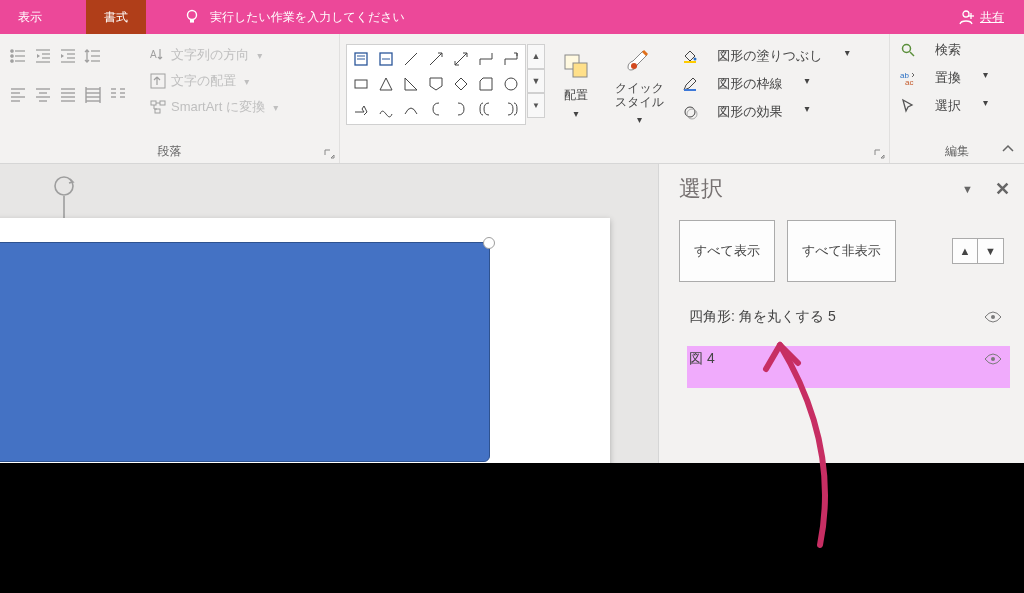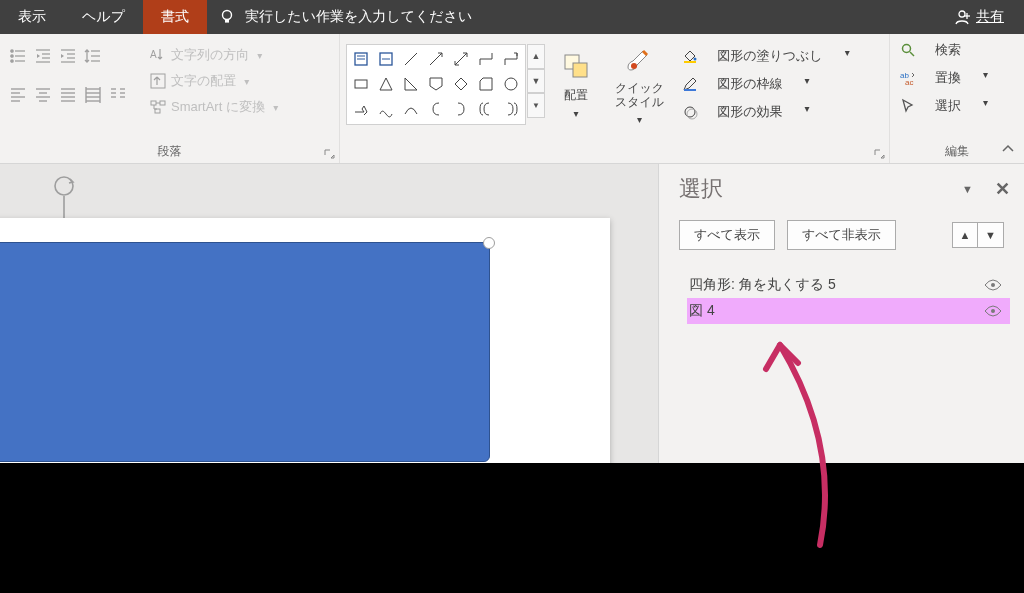--- a/index.html
+++ b/index.html
@@ -1,19 +1,19 @@
 <!DOCTYPE html>
 <html><head>
 <meta charset="utf-8">
 <style>
 * { box-sizing: border-box; margin: 0; padding: 0; font-family: "Yu Gothic UI", "Meiryo", sans-serif; }
 body { background: #000; width: 1024px; height: 593px; overflow: hidden; position: relative; }
 
 
-.titlebar { height: 34px; background: #404040; display: flex; align-items: center; color: #fff; font-size: 14px; position: relative; }
+.titlebar { height: 34px; background: #ec4899; display: flex; align-items: center; color: #fff; font-size: 12px; position: relative; gap: 26px; }
 .tab { padding: 0 18px; height: 34px; display: flex; align-items: center; cursor: pointer; }
 .tab.active { background: #b03e19; }
 .search-area { display: flex; align-items: center; margin-left: 12px; gap: 10px; color: #fff; }
 .bulb { width: 16px; height: 16px; }
 .share { position: absolute; right: 20px; display: flex; align-items: center; gap: 6px; text-decoration: underline; }
 
 
 .ribbon { height: 130px; background: #f3f2f1; border-bottom: 1px solid #d6d6d6; display: flex; }
 .group { border-right: 1px solid #e1e0df; padding: 4px 6px 2px 6px; display: flex; flex-direction: column; justify-content: space-between; position: relative; }
 .group-body { display: flex; gap: 6px; }
@@ -39,39 +39,38 @@
 .paper { position:absolute; left:-50px; top:54px; width:660px; height:270px; background:#fff; box-shadow:0 2px 6px rgba(0,0,0,.25); }
 .shape-rect { position:absolute; left:-50px; top:78px; width:540px; height:220px; background:#4472c4; border:1.5px solid #2e528f; border-radius:6px; }
 .handle { position:absolute; width:12px; height:12px; background:#fff; border:1.5px solid #9e9e9e; border-radius:50%; } .handle.tr { right:-6px; top:-6px; }
 .rot { position:absolute; left:50px; top:10px; }
 
 .sel-pane { width:366px; background:#f3f2f1; border-left:1px solid #d6d6d6; display:flex; flex-direction:column; }
 .sel-head { display:flex; align-items:center; justify-content:space-between; padding:10px 14px 6px 20px; }
 .sel-title { font-size:22px; color:#767171; }
 .sel-head-icons { display:flex; align-items:center; gap:22px; color:#666; }
 .sel-btns { display:flex; align-items:center; padding:10px 20px; gap:12px; }
-.sel-btns button { border:1px solid #ababab; background:#fdfdfd; color:#444; font-size:13px; padding:5px 14px; cursor:pointer; }
+.sel-btns button { border:1px solid #ababab; background:#fdfdfd; color:#444; font-size:13px; padding:21px 14px; cursor:pointer; }
 .arrow-pair { margin-left:auto; display:flex; }
 .arrow-pair div { width:26px; height:26px; border:1px solid #ababab; background:#fdfdfd; display:flex; align-items:center; justify-content:center; font-size:11px; color:#444; }
 .arrow-pair div+div { border-left:none; }
 .sel-list { padding: 12px 14px 0 28px; font-size:14px; color:#444; }
-.sel-item { display:flex; align-items:center; justify-content:space-between; padding:4px 6px 4px 2px; }
+.sel-item { display:flex; align-items:center; justify-content:space-between; padding:4px 6px 20px 2px; }
 .sel-item.active { background:#f0abfc; }
 .eye { width:20px; color:#7a7a7a; }
 
 .annot-arrow { position:absolute; left:700px; top:325px; pointer-events:none; }
 
 svg { display:block; }
 </style>
 </head>
 <body>
 
 <div class="titlebar">
   <div class="tab">表示</div>
-  <div class="tab">ヘルプ</div>
   <div class="tab active">書式</div>
   <div class="search-area">
     <svg class="bulb" viewBox="0 0 16 16">
         <circle cx="8" cy="6" r="4.5" fill="none" stroke="#fff" stroke-width="1.4"></circle>
         <rect x="6" y="11" width="4" height="2.6" fill="#fff"></rect>
       </svg>
     <span>実行したい作業を入力してください</span>
   </div>
   <div class="share">
     <svg width="16" height="16" viewBox="0 0 16 16">

